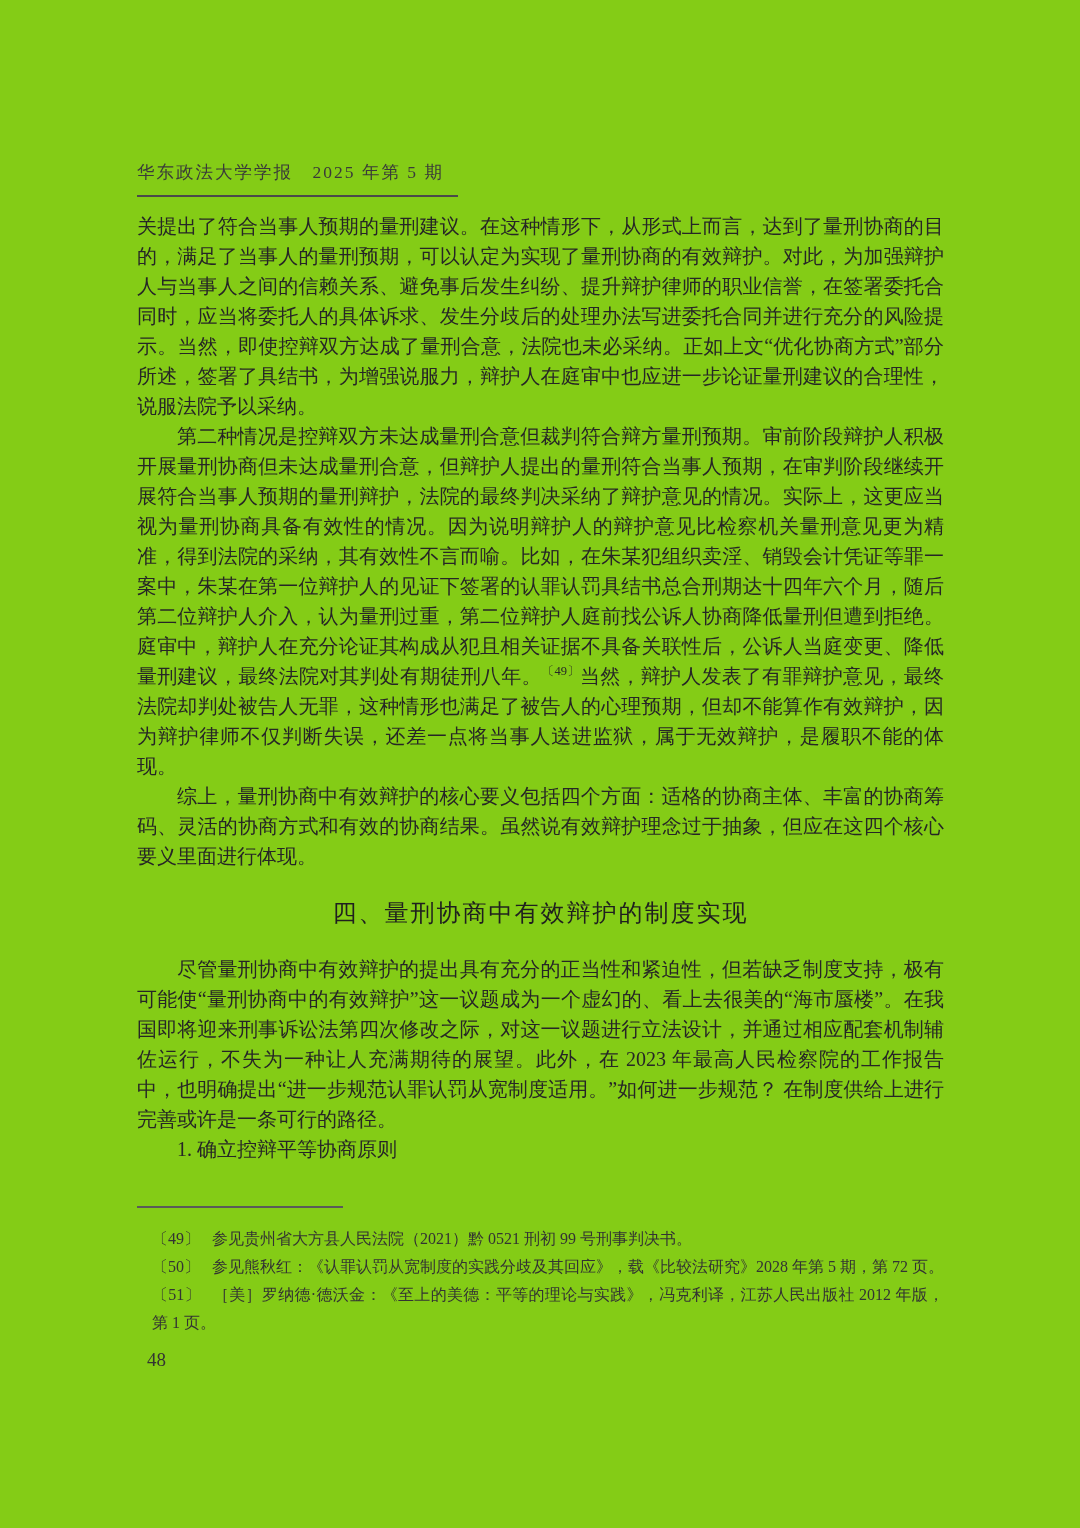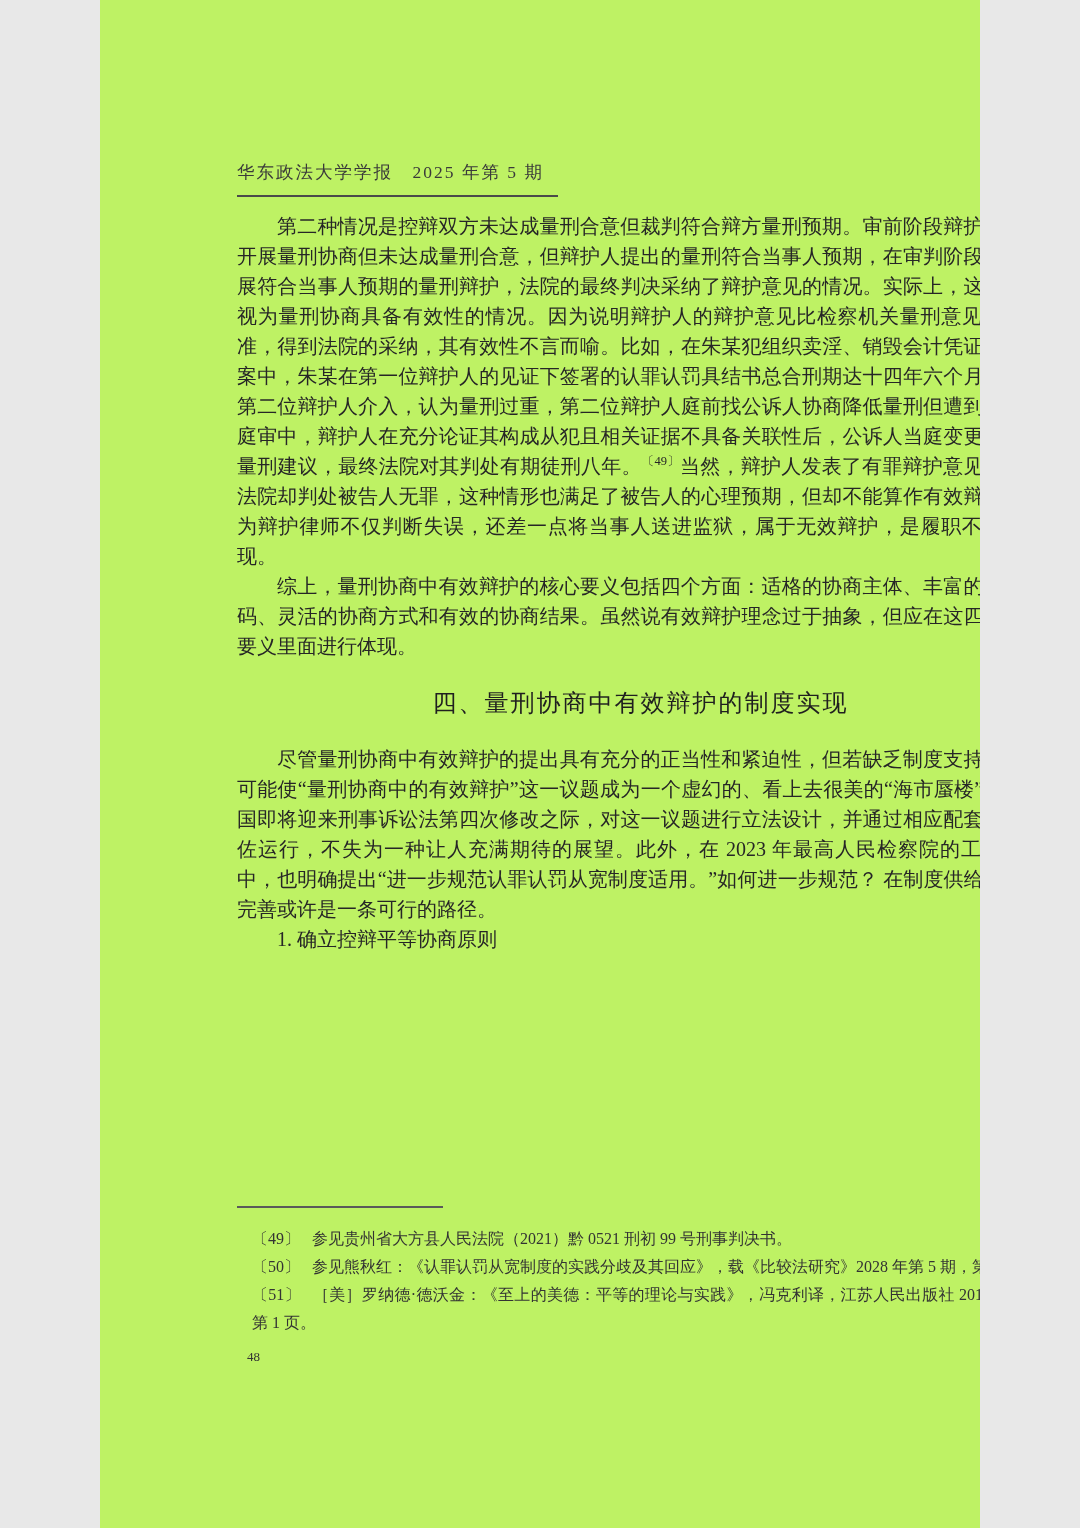--- a/index.html
+++ b/index.html
@@ -1,21 +1,21 @@
 <!DOCTYPE html>
 <html lang="zh"><head>
 <meta charset="utf-8">
 <style>
   html, body { margin: 0; padding: 0; background: #e8e8e8; }
   .page {
     position: relative;
-    width: 880px;
+    width: 1080px;
     height: 1528px;
     margin: 0 auto;
-    background: #bef264;
+    background: #84cc16;
     color: #272727;
     font-family: "Liberation Serif", "DejaVu Serif", serif;
     overflow: hidden;
   }
   .journal-header {
     position: absolute;
     left: 137px;
     top: 160px;
     font-size: 17.5px;
     letter-spacing: 2px;
@@ -66,33 +66,34 @@
     height: 0;
     border-top: 2px solid #5a5a5a;
     margin: 0 0 17px 0;
   }
   .fn-item { padding-left: 15px; text-align: justify; }
   .fn-marker { margin-right: 12px; }
   .page-number {
     position: absolute;
     left: 147px;
     top: 1349px;
-    font-size: 13px;
+    font-size: 19px;
     color: #333333;
   }
 </style>
 </head>
 <body>
 
 <div class="page">
 
   <div class="journal-header">华东政法大学学报　2025 年第 5 期</div>
 
   <div class="body-text">
 
+    <p class="no-indent">关提出了符合当事人预期的量刑建议。在这种情形下，从形式上而言，达到了量刑协商的目的，满足了当事人的量刑预期，可以认定为实现了量刑协商的有效辩护。对此，为加强辩护人与当事人之间的信赖关系、避免事后发生纠纷、提升辩护律师的职业信誉，在签署委托合同时，应当将委托人的具体诉求、发生分歧后的处理办法写进委托合同并进行充分的风险提示。当然，即使控辩双方达成了量刑合意，法院也未必采纳。正如上文“优化协商方式”部分所述，签署了具结书，为增强说服力，辩护人在庭审中也应进一步论证量刑建议的合理性，说服法院予以采纳。</p>
 
     <p><span>第二种情况是控辩双方未达成量刑合意但裁判符合辩方量刑预期。审前阶段辩护人积极开展量刑协商但未达成量刑合意，但辩护人提出的量刑符合当事人预期，在审判阶段继续开展符合当事人预期的量刑辩护，法院的最终判决采纳了辩护意见的情况。实际上，这更应当视为量刑协商具备有效性的情况。因为说明辩护人的辩护意见比检察机关量刑意见更为精准，得到法院的采纳，其有效性不言而喻。比如，在朱某犯组织卖淫、销毁会计凭证等罪一案中，朱某在第一位辩护人的见证下签署的认罪认罚具结书总合刑期达十四年六个月，随后第二位辩护人介入，认为量刑过重，第二位辩护人庭前找公诉人协商降低量刑但遭到拒绝。庭审中，辩护人在充分论证其构成从犯且相关证据不具备关联性后，公诉人当庭变更、降低量刑建议，最终法院对其判处有期徒刑八年。</span><sup class="fn-ref">〔49〕</sup><span>当然，辩护人发表了有罪辩护意见，最终法院却判处被告人无罪，这种情形也满足了被告人的心理预期，但却不能算作有效辩护，因为辩护律师不仅判断失误，还差一点将当事人送进监狱，属于无效辩护，是履职不能的体现。</span></p>
 
     <p>综上，量刑协商中有效辩护的核心要义包括四个方面：适格的协商主体、丰富的协商筹码、灵活的协商方式和有效的协商结果。虽然说有效辩护理念过于抽象，但应在这四个核心要义里面进行体现。</p>
 
     <p class="section-heading">四、量刑协商中有效辩护的制度实现</p>
 
     <p>尽管量刑协商中有效辩护的提出具有充分的正当性和紧迫性，但若缺乏制度支持，极有可能使“量刑协商中的有效辩护”这一议题成为一个虚幻的、看上去很美的“海市蜃楼”。在我国即将迎来刑事诉讼法第四次修改之际，对这一议题进行立法设计，并通过相应配套机制辅佐运行，不失为一种让人充满期待的展望。此外，在 2023 年最高人民检察院的工作报告中，也明确提出“进一步规范认罪认罚从宽制度适用。”如何进一步规范？ 在制度供给上进行完善或许是一条可行的路径。</p>
 
 

